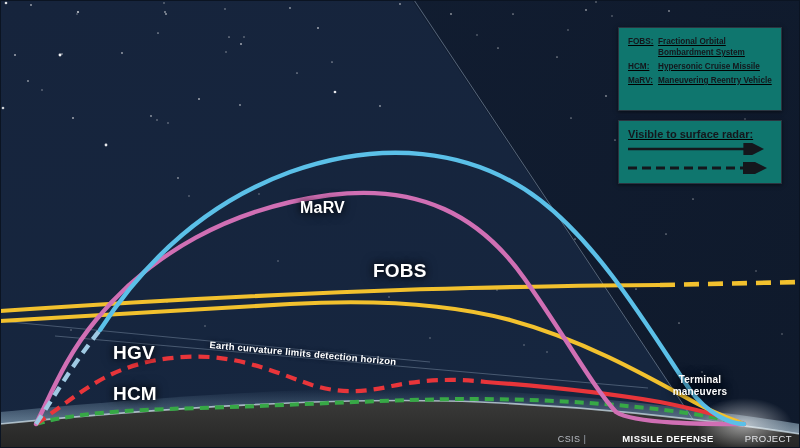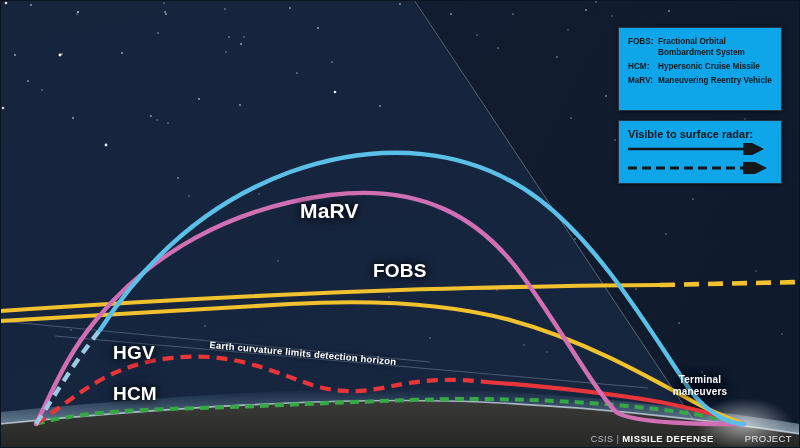--- a/index.html
+++ b/index.html
@@ -3,44 +3,44 @@
 <meta charset="utf-8">
 <style>
   html,body{margin:0;padding:0;background:#0b1422;}
   #stage{position:relative;width:800px;height:448px;overflow:hidden;
          font-family:"Liberation Sans",sans-serif;background:#16243c;}
   #scene{position:absolute;inset:0;}
   .lbl{position:absolute;color:#ffffff;font-weight:bold;letter-spacing:.2px;
        text-shadow:0 0 6px rgba(0,0,0,.85),0 0 12px rgba(0,0,0,.6);
        white-space:nowrap;pointer-events:none;}
   #lab-ballistic{left:360px;top:118px;font-size:22px;}
-  #lab-marv{left:300px;top:199px;font-size:21px;}
+  #lab-marv{left:300px;top:199px;font-size:16px;}
   #lab-fobs{left:373px;top:260px;font-size:19px;}
   #lab-hgv{left:113px;top:342px;font-size:19px;}
   #lab-hcm{left:113px;top:383px;font-size:19px;}
   #lab-terminal{left:665px;top:374px;font-size:10px;font-weight:bold;
                 text-align:center;line-height:12px;white-space:normal;width:70px;}
   #lab-horizon{left:210px;top:339px;font-size:9.5px;font-weight:bold;
                transform:rotate(5.2deg);transform-origin:left top;
                text-shadow:0 0 5px rgba(10,18,32,.95);}
-  .legendbox{position:absolute;background:#0ea5e9;border:1.6px solid #2b3440;
-             box-shadow:0 1px 4px rgba(0,0,0,.55);}
+  .legendbox{position:absolute;background:#0f766e;border:1.6px solid #2b3440;
+             box-shadow:0 1px 4px rgba(0,0,0,.55);text-decoration:underline;}
   #legend-defs{left:618px;top:27px;width:162px;height:82px;}
   #legend-radar{left:618px;top:120px;width:162px;height:62px;}
   .defrow{display:flex;font-size:8.2px;font-weight:bold;color:#14171c;
           line-height:11px;padding:0 0 0 9px;}
   #legend-defs .inner{padding-top:8px;}
   .defkey{width:30px;flex:0 0 30px;}
   .defval{flex:1;}
   .radar-title{font-size:11px;font-weight:bold;color:#14171c;padding:7px 0 0 9px;}
   .radar-art{padding:1px 0 0 9px;}
   .credit{position:absolute;right:8px;bottom:4px;font-size:9.5px;
           letter-spacing:.4px;color:#d8dade;white-space:nowrap;}
   .credit .c1{font-size:9px;color:#b9bdc4;margin-left:34px;}
-  .credit .c2{font-weight:bold;color:#ffffff;}
+  .credit .c2{font-weight:bold;color:#ffffff;margin-left:33px;}
   .credit .c3{color:#e3e5e9;margin-left:28px;}
   .credit .bar{color:#9aa0aa;margin:0 3px;}
 </style>
 </head>
 <body>
 
 <div id="stage">
 
   <svg id="scene" viewBox="0 0 800 448">
     <defs>

